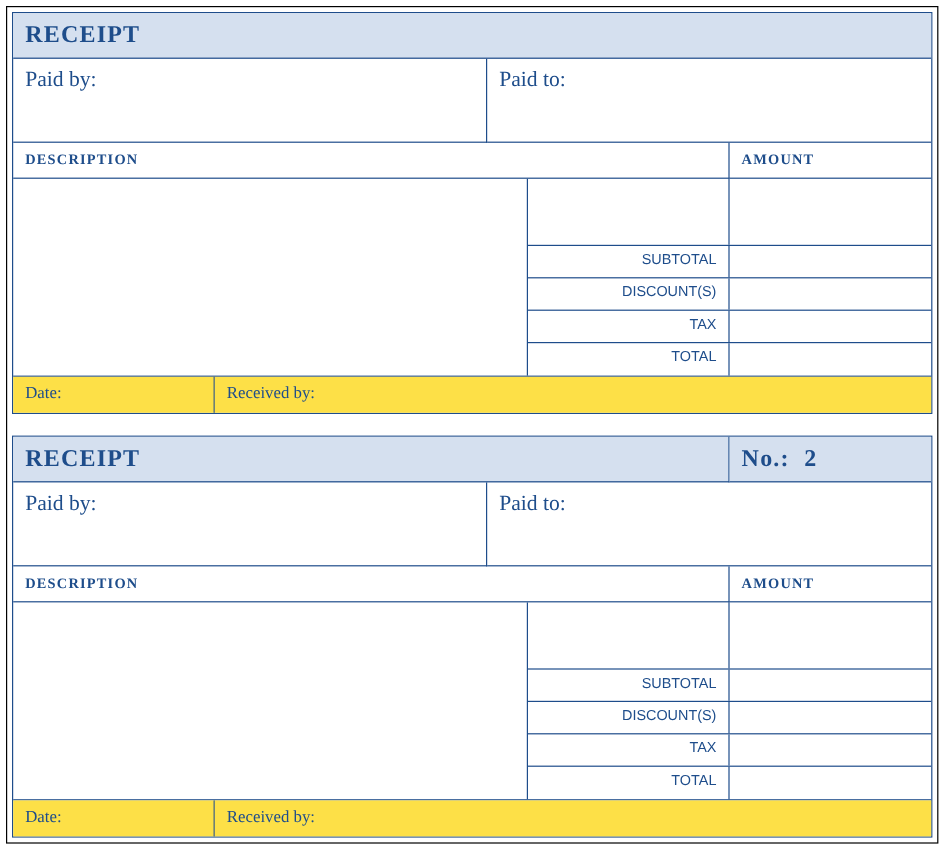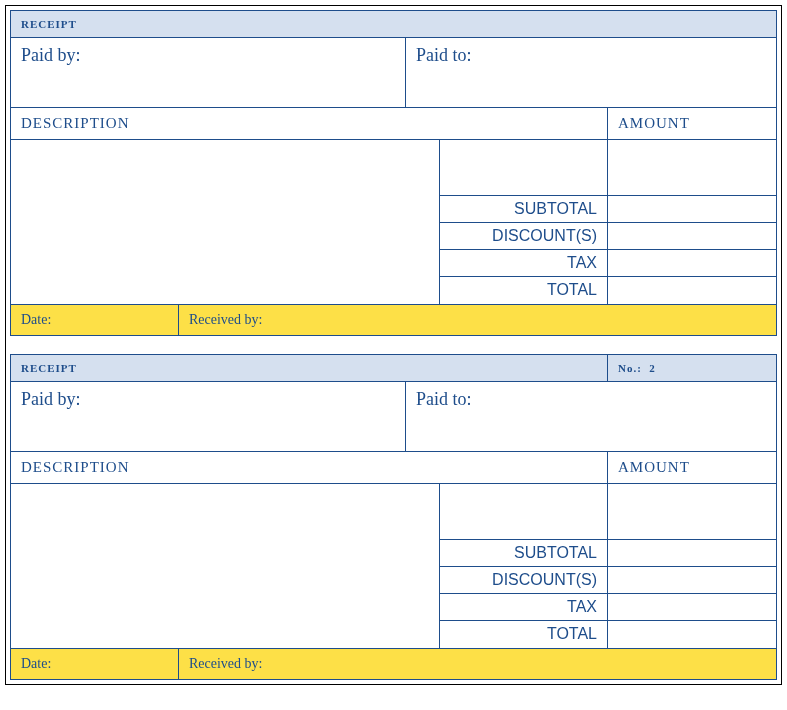--- a/index.html
+++ b/index.html
@@ -25,36 +25,36 @@
     border-bottom: 1px solid #1e4d8b;
     padding: 6px 10px;
     color: #1e4d8b;
   }
   .cell:last-child { border-right: none; }
   .row:last-child .cell { border-bottom: none; }
   .header-row .cell {
     background: #d5e0ef;
     font-weight: bold;
     letter-spacing: 1px;
-    font-size: 11px;
+    font-size: 20px;
     padding: 7px 10px;
   }
   .header-title { flex: 1; }
   .header-no { width: 168px; font-weight: normal; letter-spacing: 0; font-size: 14px;}
   .paid-row .cell {
     height: 70px;
     font-size: 18px;
     padding: 7px 10px;
   }
   .paid-by { width: 395px; }
   .paid-to { flex: 1; }
   .desc-header .cell {
-    font-weight: normal;
+    font-weight: bold;
     letter-spacing: 1px;
-    font-size: 15px;
+    font-size: 12px;
     padding: 7px 10px;
   }
   .desc-col { flex: 1; }
   .amount-col { width: 168px; }
   .body-grid { display: flex; border-bottom: 1px solid #1e4d8b;}
   .body-left {
     flex: 1;
     border-right: 1px solid #1e4d8b;
     display:flex;
     flex-direction:column;
@@ -64,21 +64,21 @@
   .blank-pair { display: flex; height: 56px; border-bottom: 1px solid #1e4d8b; }
   .blank-pair .lcell { flex:1; border-right:1px solid #1e4d8b; }
   .blank-pair .rcell { width: 168px; }
   .line-pair { display: flex; height: 27px; border-bottom: 1px solid #1e4d8b; }
   .line-pair:last-child { border-bottom: none; }
   .line-label {
     flex:1;
     border-right:1px solid #1e4d8b;
     text-align: right;
     padding: 4px 10px;
-    font-size: 16px;
+    font-size: 12px;
     color: #1e4d8b;
     font-family: Arial, sans-serif;
   }
   .line-amount { width: 168px; padding: 4px 10px; }
   .footer-row .cell {
     background: #fde047;
     font-size: 14px;
     padding: 7px 10px;
   }
   .footer-date { width: 168px; }

